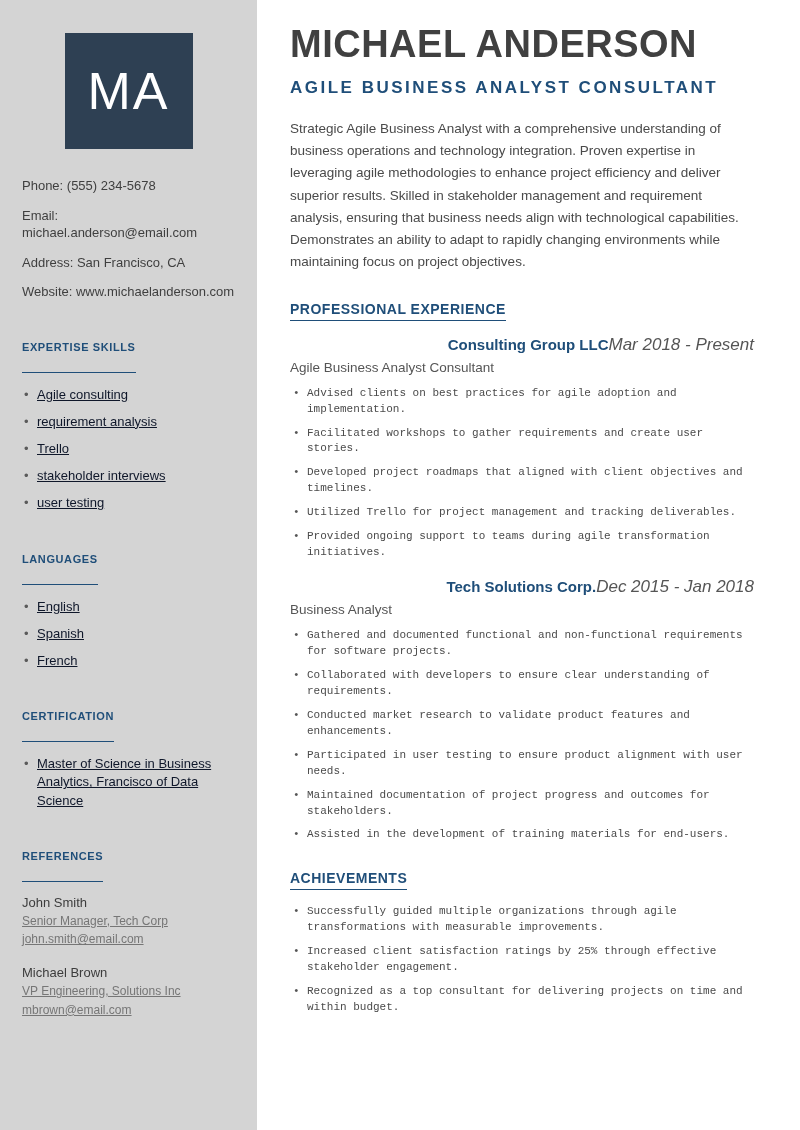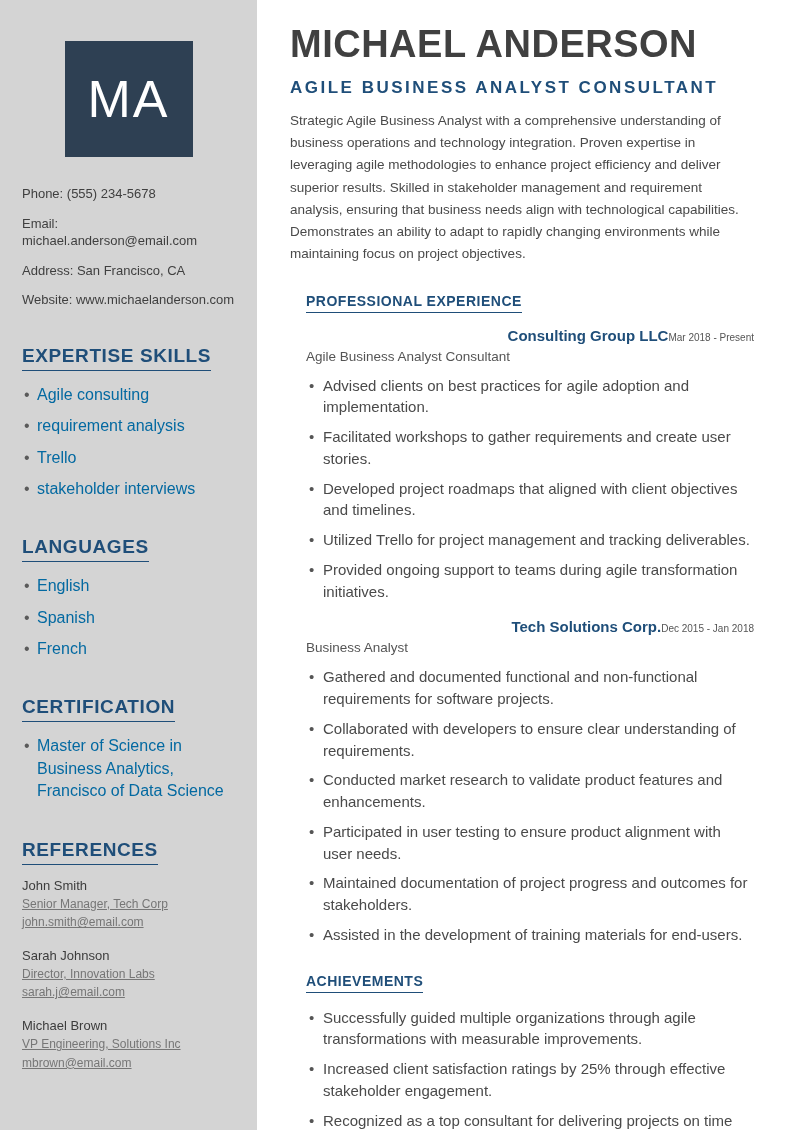--- a/index.html
+++ b/index.html
@@ -25,48 +25,49 @@
   .avatar {
     width: 128px;
     height: 116px;
     background: #2e4053;
     color: #ffffff;
     display: flex;
     align-items: center;
     justify-content: center;
     font-size: 52px;
     letter-spacing: 2px;
-    margin: 8px auto 28px auto;
+    margin: 0 auto 28px auto;
     font-weight: 400;
   }
   .contact div {
     font-size: 13px;
     color: #3f3f3f;
     margin-bottom: 12px;
     line-height: 1.35;
   }
   .side-section { margin-top: 36px; }
   .side-heading {
     display: inline-block;
     color: #1f4e79;
-    font-size: 19px;
+    font-size: 11px;
     font-weight: 700;
     letter-spacing: 0.6px;
     border-bottom: 1.5px solid #1f4e79;
-    padding-bottom: 3px;
+    padding-bottom: 19px;
     margin-bottom: 13px;
   }
   .side-list { list-style: none; }
   .side-list li {
     position: relative;
     padding-left: 15px;
-    font-size: 16px;
-    color: #0369a1;
+    font-size: 13px;
+    color: #0f172a;
     margin-bottom: 9px;
     line-height: 1.4;
+    text-decoration: underline;
   }
   .side-list li::before {
     content: "\2022";
     position: absolute;
     left: 2px;
     color: #5a5a5a;
   }
   .ref { margin-bottom: 17px; }
   .ref-name {
     font-size: 13px;
@@ -96,26 +97,26 @@
     line-height: 1.1;
   }
   .job-title {
     font-size: 17px;
     font-weight: 600;
     color: #1f4e79;
     letter-spacing: 2.5px;
     margin-top: 12px;
   }
   .summary {
-    margin-top: 12px;
+    margin-top: 20px;
     font-size: 13.5px;
     line-height: 1.65;
     color: #4a4a4a;
   }
-  .section { margin-top: 26px; margin-left: 16px; }
+  .section { margin-top: 26px; }
   .section-heading {
     display: inline-block;
     color: #1f4e79;
     font-size: 14px;
     font-weight: 700;
     letter-spacing: 0.5px;
     border-bottom: 1.5px solid #1f4e79;
     padding-bottom: 3px;
     margin-bottom: 14px;
   }
@@ -124,37 +125,39 @@
     display: flex;
     justify-content: flex-end;
     align-items: baseline;
   }
   .company {
     font-size: 15px;
     font-weight: 700;
     color: #1f4e79;
   }
   .dates {
-    font-size: 10px;
+    font-size: 17px;
+    font-style: italic;
     color: #555555;
   }
   .role {
     font-size: 13.5px;
     color: #555555;
     margin-top: 5px;
     margin-bottom: 11px;
   }
   .bullets { list-style: none; }
   .bullets li {
     position: relative;
     padding-left: 17px;
-    font-size: 15px;
+    font-size: 11px;
     color: #4a4a4a;
     margin-bottom: 8px;
     line-height: 1.45;
+    font-family: Liberation Mono, monospace;
   }
   .bullets li::before {
     content: "\2022";
     position: absolute;
     left: 3px;
     color: #555555;
   }
 </style>
 </head>
 <body>
@@ -174,20 +177,21 @@
       <div>Website: www.michaelanderson.com</div>
     </div>
 
     <div class="side-section">
       <div class="side-heading">EXPERTISE SKILLS</div>
       <ul class="side-list">
         <li>Agile consulting</li>
         <li>requirement analysis</li>
         <li>Trello</li>
         <li>stakeholder interviews</li>
+        <li>user testing</li>
       </ul>
     </div>
 
     <div class="side-section">
       <div class="side-heading">LANGUAGES</div>
       <ul class="side-list">
         <li>English</li>
         <li>Spanish</li>
         <li>French</li>
       </ul>
@@ -202,25 +206,20 @@
 
     <div class="side-section">
       <div class="side-heading">REFERENCES</div>
 
       <div class="ref">
         <div class="ref-name">John Smith</div>
         <div class="ref-role">Senior Manager, Tech Corp</div>
         <div class="ref-email">john.smith@email.com</div>
       </div>
 
-      <div class="ref">
-        <div class="ref-name">Sarah Johnson</div>
-        <div class="ref-role">Director, Innovation Labs</div>
-        <div class="ref-email">sarah.j@email.com</div>
-      </div>
 
       <div class="ref">
         <div class="ref-name">Michael Brown</div>
         <div class="ref-role">VP Engineering, Solutions Inc</div>
         <div class="ref-email">mbrown@email.com</div>
       </div>
     </div>
 
   </aside>
 

